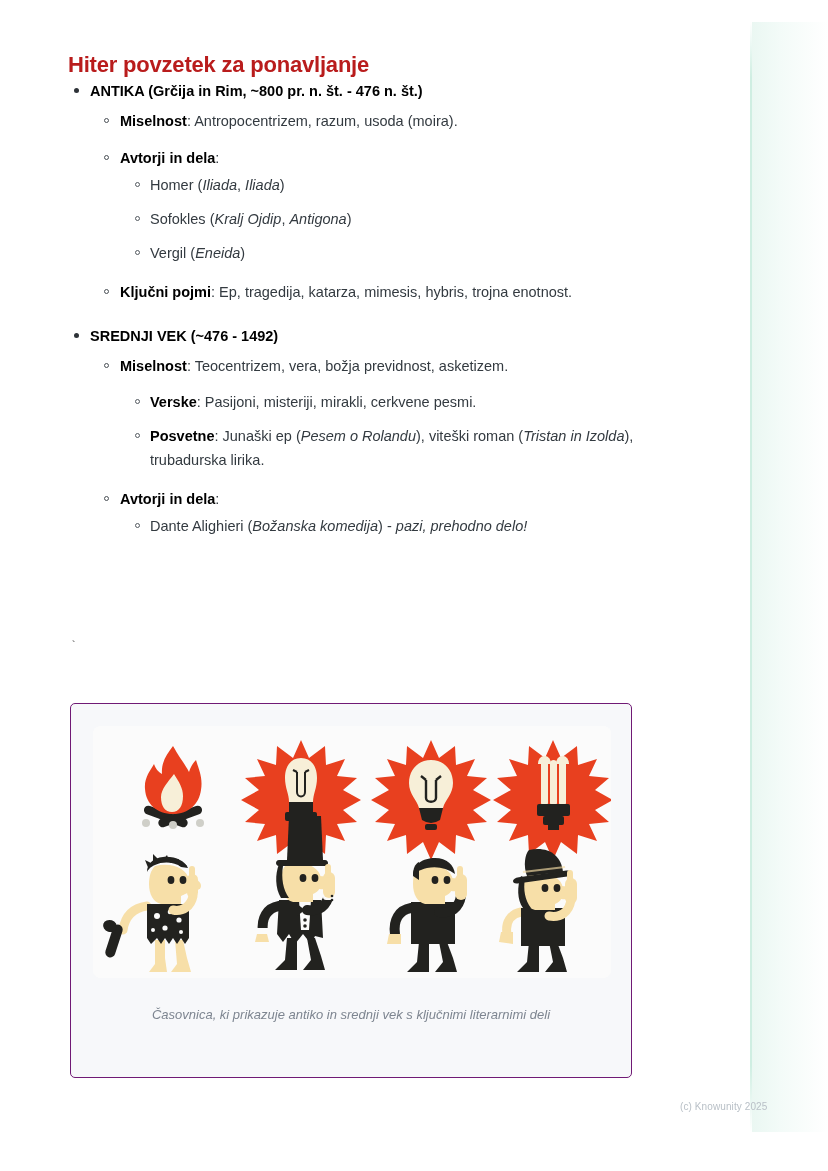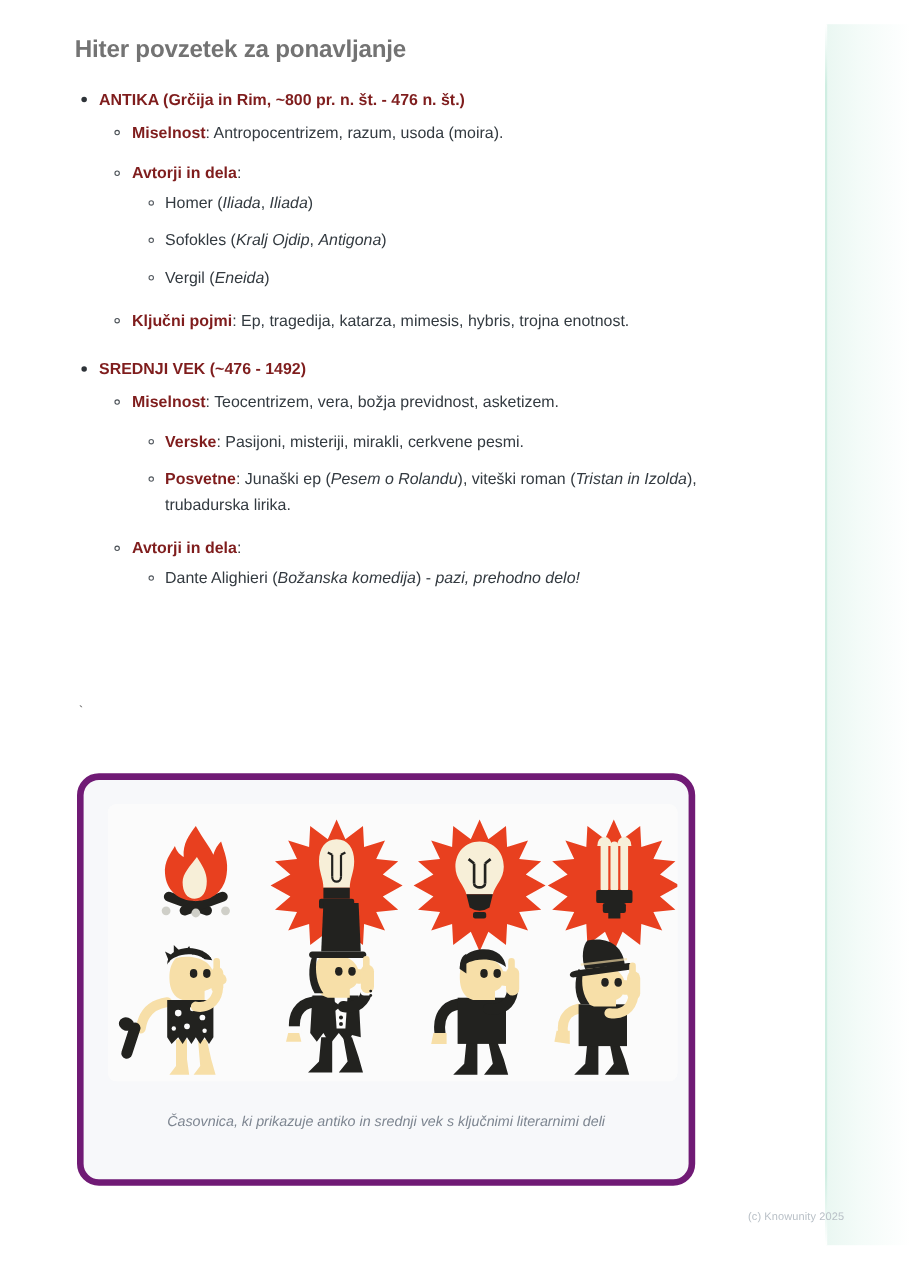--- a/index.html
+++ b/index.html
@@ -41,25 +41,25 @@
     position: absolute;
     left: 0;
     top: 0;
     width: 700px;
     padding: 0;
   }
 
   #page-title {
     position: absolute;
     left: 68px;
-    top: 32px;
+    top: 52px;
     font-size: 22px;
     font-weight: bold;
     letter-spacing: -0.2px;
-    color: #737373;
+    color: #b91c1c;
     margin: 0;
   }
 
   
   ul.lvl1 {
     position: absolute;
     left: 68px;
     top: 80px;
     width: 600px;
     margin: 0;
@@ -127,43 +127,43 @@
     left: -15px;
     top: 8px;
     width: 5px;
     height: 5px;
     border-radius: 50%;
     border: 1.2px solid #555b61;
     background: transparent;
     box-sizing: border-box;
   }
 
-  b, .b { font-weight: bold; color: #7f1d1d; }
+  b, .b { font-weight: bold; color: #000000; }
   i, .i { font-style: italic; }
   .txt { color: #333a40; }
 
   .stray-tick {
     position: absolute;
     left: 70px;
     top: 640px;
     font-size: 12px;
     color: #555;
     font-family: "Liberation Mono", "DejaVu Sans Mono", monospace;
   }
 
   
   #figure-card {
     position: absolute;
     left: 70px;
     top: 703px;
     width: 562px;
     height: 375px;
     background: #f7f8fa;
-    border: 6px solid #701a75;
-    border-radius: 20px;
+    border: 1px solid #701a75;
+    border-radius: 5px;
     box-sizing: border-box;
   }
   #figure-image-frame {
     position: absolute;
     left: 22px;
     top: 22px;
     width: 518px;
     height: 252px;
     background: #fbfbfb;
     border-radius: 8px;

